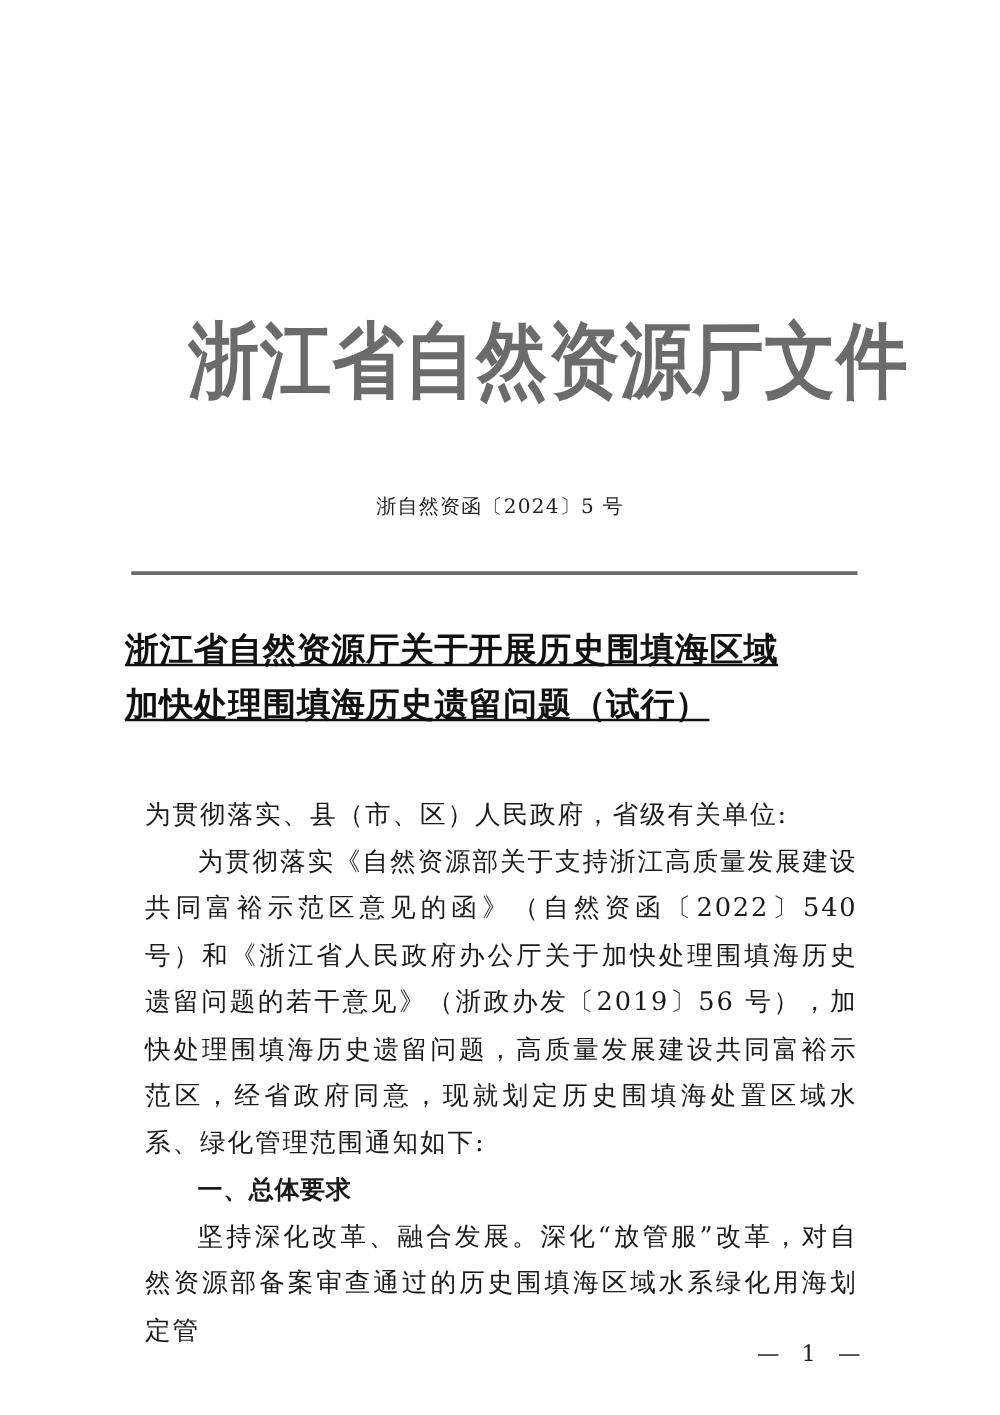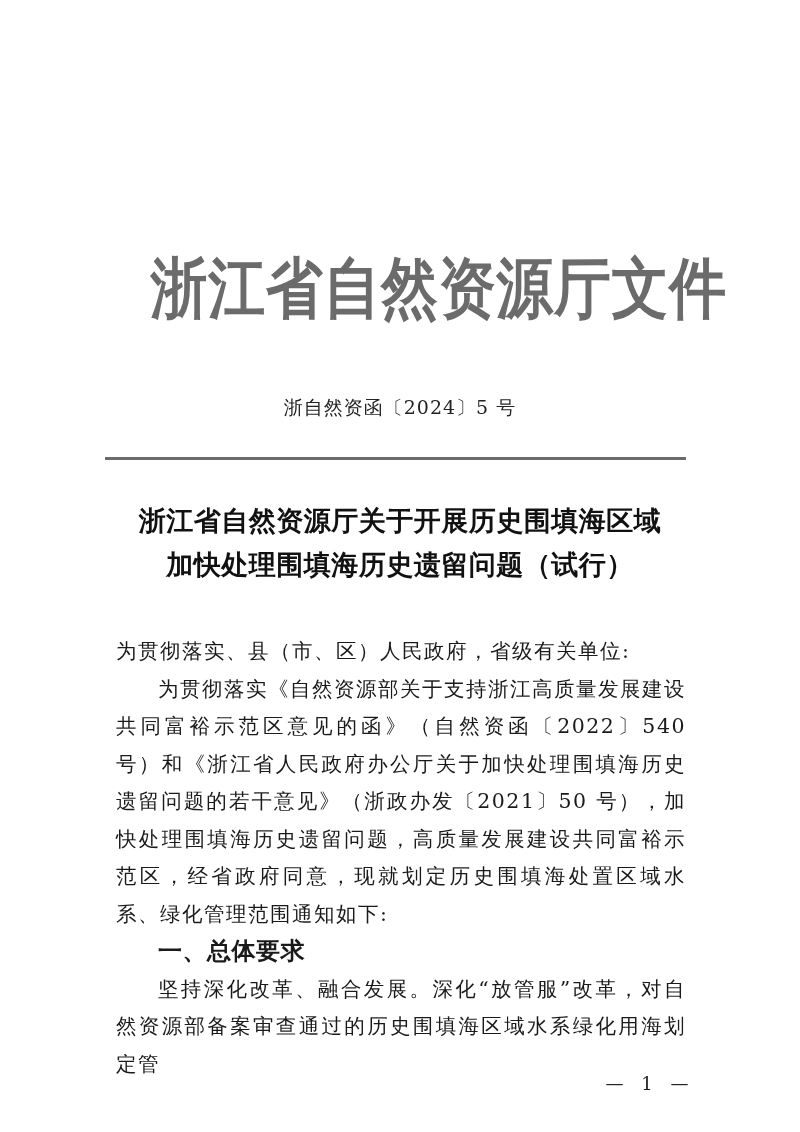--- a/index.html
+++ b/index.html
@@ -6,36 +6,36 @@
   body { width: 800px; height: 1132px; position: relative; overflow: hidden;
          font-family: "DejaVu Serif", "Liberation Serif", serif; color: #1a1a1a; }
   .page { position: absolute; left: 0; top: 0; width: 800px; height: 1132px; background: #fff; margin-top: 21px; }
 
   .masthead { position: absolute; left: 110px; top: 218px; width: 580px; height: 100px;
               text-align: center; font-family: "DejaVu Sans", "Liberation Sans", sans-serif;
               font-weight: bold; font-size: 66px; line-height: 100px; color: #6b6b6b;
               letter-spacing: 1px; transform: scaleX(0.86); transform-origin: center; white-space: nowrap; }
 
   .doc-number { position: absolute; left: 100px; top: 374px; width: 600px; text-align: center;
-                font-size: 19px; color: #222; letter-spacing: 1px; }
+                font-size: 16px; color: #222; letter-spacing: 1px; }
 
   .red-rule { position: absolute; left: 105px; top: 436px; width: 581px; height: 3px; background: #6b6b6b; }
 
-  .title { position: absolute; left: 100px; top: 478px; width: 600px; text-align: center;
+  .title { position: absolute; left: 100px; top: 478px; width: 600px; 
            font-family: "DejaVu Serif", "Liberation Serif", serif; font-weight: bold;
-           font-size: 27px; line-height: 44px; color: #111; letter-spacing: 0.5px; }
+           font-size: 27px; line-height: 44px; color: #111; letter-spacing: 0.5px; text-decoration: underline; }
   .title .line { display: block; white-space: nowrap; }
 
   .body { position: absolute; left: 116px; top: 612px; width: 570px;
           font-size: 20.5px; line-height: 37.5px; color: #1a1a1a; letter-spacing: 1.5px; }
   .body p { margin: 0; text-align: justify; text-align-last: left; }
   .body .salutation { text-indent: 0; }
   .body .para { text-indent: 42px; }
   .body .heading { text-indent: 42px; font-family: "DejaVu Sans", "Liberation Sans", sans-serif;
-                   font-weight: bold; font-size: 24px; letter-spacing: 0.5px; }
+                   font-weight: bold; font-size: 20px; letter-spacing: 0.5px; }
 
   .page-num { position: absolute; left: 600px; top: 1052px; width: 100px; text-align: center;
               font-size: 18px; color: #222; letter-spacing: 6px; }
 </style>
 </head>
 <body>
 
 <div class="page">
   <div class="masthead">浙江省自然资源厅文件</div>
 
@@ -43,19 +43,19 @@
 
   <div class="red-rule"></div>
 
   <div class="title">
     <span class="line">浙江省自然资源厅关于开展历史围填海区域</span>
     <span class="line">加快处理围填海历史遗留问题（试行）</span>
   </div>
 
   <div class="body">
     <p class="salutation">为贯彻落实、县（市、区）人民政府，省级有关单位:</p>
-    <p class="para">为贯彻落实《自然资源部关于支持浙江高质量发展建设共同富裕示范区意见的函》（自然资函〔2022〕540 号）和《浙江省人民政府办公厅关于加快处理围填海历史遗留问题的若干意见》（浙政办发〔2021〕50 号），加快处理围填海历史遗留问题，高质量发展建设共同富裕示范区，经省政府同意，现就划定历史围填海处置区域水系、绿化管理范围通知如下:</p>
+    <p class="para">为贯彻落实《自然资源部关于支持浙江高质量发展建设共同富裕示范区意见的函》（自然资函〔2022〕540 号）和《浙江省人民政府办公厅关于加快处理围填海历史遗留问题的若干意见》（浙政办发〔2019〕56 号），加快处理围填海历史遗留问题，高质量发展建设共同富裕示范区，经省政府同意，现就划定历史围填海处置区域水系、绿化管理范围通知如下:</p>
     <p class="heading">一、总体要求</p>
     <p class="para">坚持深化改革、融合发展。深化“放管服”改革，对自然资源部备案审查通过的历史围填海区域水系绿化用海划定管</p>
   </div>
 
   <div class="page-num">— 1 —</div>
 </div>
 
 </body></html>

